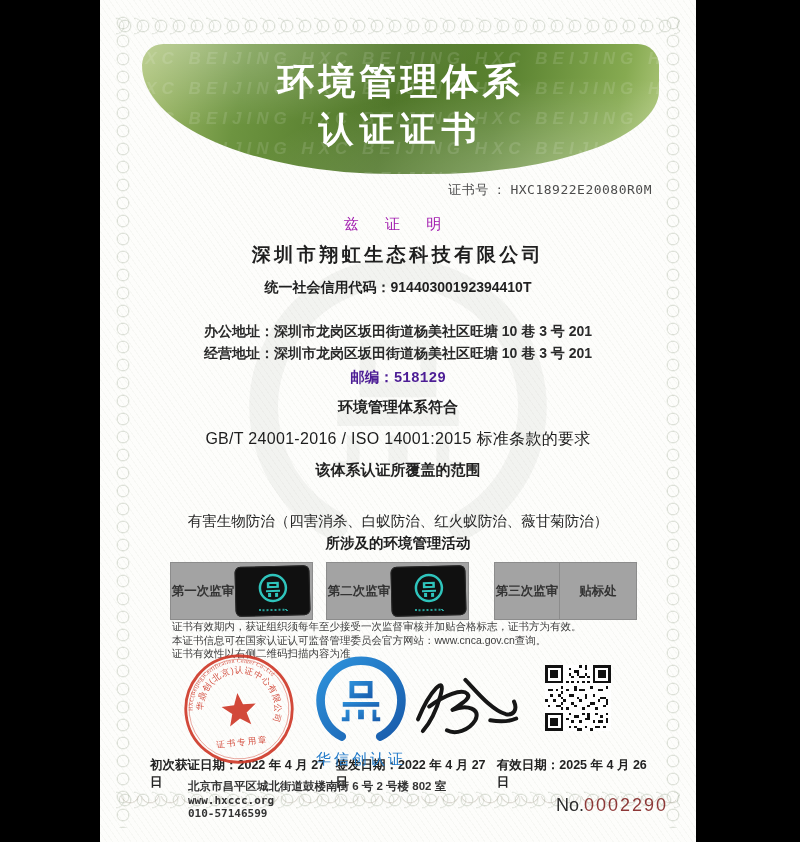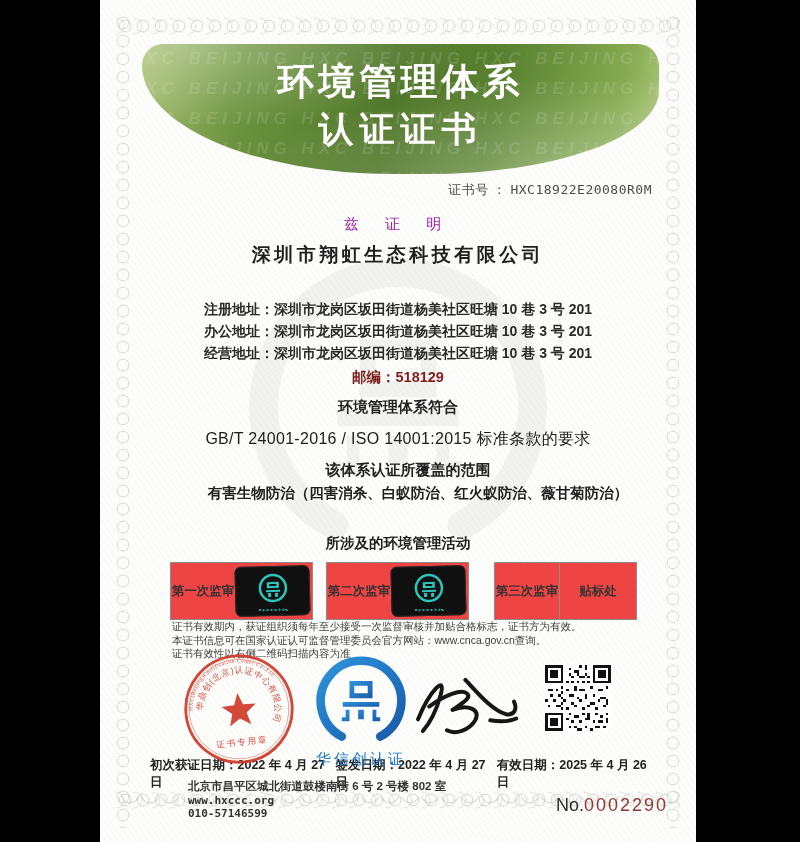--- a/index.html
+++ b/index.html
@@ -57,32 +57,32 @@
   .banner-title .l2{font-size:35px;letter-spacing:6px;line-height:46px;}
   
   .row{position:absolute;left:0;width:100%;text-align:center;z-index:2;}
   .cert-no{position:absolute;top:181px;right:44px;z-index:2;font-size:13px;color:#4c4c4c;letter-spacing:.5px;}
   .cert-no .val{font-family:"DejaVu Sans Mono","Liberation Mono",monospace;}
   .statement{top:215px;font-size:15px;letter-spacing:11px;color:#a21caf;}
   .company{top:242px;font-size:19px;font-weight:600;letter-spacing:3.5px;color:#1f1f1f;text-align:center;}
   .credit{top:279px;font-size:14px;font-weight:bold;color:#1f1f1f;}
   .addr{font-size:14px;font-weight:600;color:#2a2a2a;}
   .addr1{top:301px;}.addr2{top:323px;}.addr3{top:345px;}
-  .postcode{top:368px;font-size:14.5px;font-weight:bold;color:#7f1d1d;}
+  .postcode{top:368px;font-size:14.5px;font-weight:bold;color:#4c1d95;font-family:Liberation Mono, monospace;}
   .conformity{top:398px;font-size:15px;font-weight:bold;color:#222;}
   .standard{top:429px;font-size:16px;font-weight:normal;color:#1d1d1d;letter-spacing:.3px;}
-  .scope-head{top:461px;font-size:15px;font-weight:bold;color:#222;margin-left:10px;}
-  .scope1{top:484px;font-size:14.5px;font-weight:bold;color:#1f1f1f;padding-left:20px;}
+  .scope-head{top:461px;font-size:15px;font-weight:bold;color:#222;}
+  .scope1{top:512px;font-size:14.5px;font-weight:normal;color:#1f1f1f;}
   .scope2{top:534px;font-size:14.5px;font-weight:bold;color:#1f1f1f;}
   
   .watermark{position:absolute;left:138px;top:250px;width:320px;height:320px;z-index:1;opacity:.06;color:#5a6055;}
   
   .audit-box{
     position:absolute;top:562px;height:56px;width:141px;z-index:2;
-    border:1px solid #8c8c8c;background:#ef4444;display:flex;align-items:center;
+    border:1px solid #8c8c8c;background:#a3a3a3;display:flex;align-items:center;
   }
   .b1{left:70px;}.b2{left:226px;}.b3{left:394px;}
   .audit-label{flex:0 0 64px;text-align:center;font-size:12.5px;font-weight:600;color:#333;}
   .cell2{flex:1;text-align:center;font-size:12.5px;font-weight:600;color:#333;border-left:1px solid #8c8c8c;align-self:stretch;display:flex;align-items:center;justify-content:center;}
   .sticker{
     flex:1;height:50px;margin:2px 2px 2px 0;background:#101010;border-radius:6px;
     transform:rotate(-1.5deg);display:flex;flex-direction:column;align-items:center;justify-content:center;
     box-shadow:0 0 0 1px #2a2a2a inset;
   }
   .sticker .dots{width:28px;border-top:2px dotted #2fc4bc;margin-top:2px;opacity:.8;}
@@ -134,24 +134,24 @@
   </div>
 
   <div class="cert-no">
     <span>证书号 ：</span>
     <span class="val">HXC18922E20080R0M</span>
   </div>
 
   <div class="row statement">兹 证 明</div>
   <div class="row company">深圳市翔虹生态科技有限公司</div>
 
-
-  <div class="row addr addr1">
-    <span>注册地址：</span><span>深圳市龙岗区坂田街道杨美社区旺塘 10 巷 3 号 201</span>
-  </div>
+  <div class="row credit">
+    <span>统一社会信用代码：</span><span>91440300192394410T</span>
+  </div>
+
   <div class="row addr addr2">
     <span>办公地址：</span><span>深圳市龙岗区坂田街道杨美社区旺塘 10 巷 3 号 201</span>
   </div>
   <div class="row addr addr3">
     <span>经营地址：</span><span>深圳市龙岗区坂田街道杨美社区旺塘 10 巷 3 号 201</span>
   </div>
 
   <div class="row postcode">
     <span>邮编：</span><span>518129</span>
   </div>

